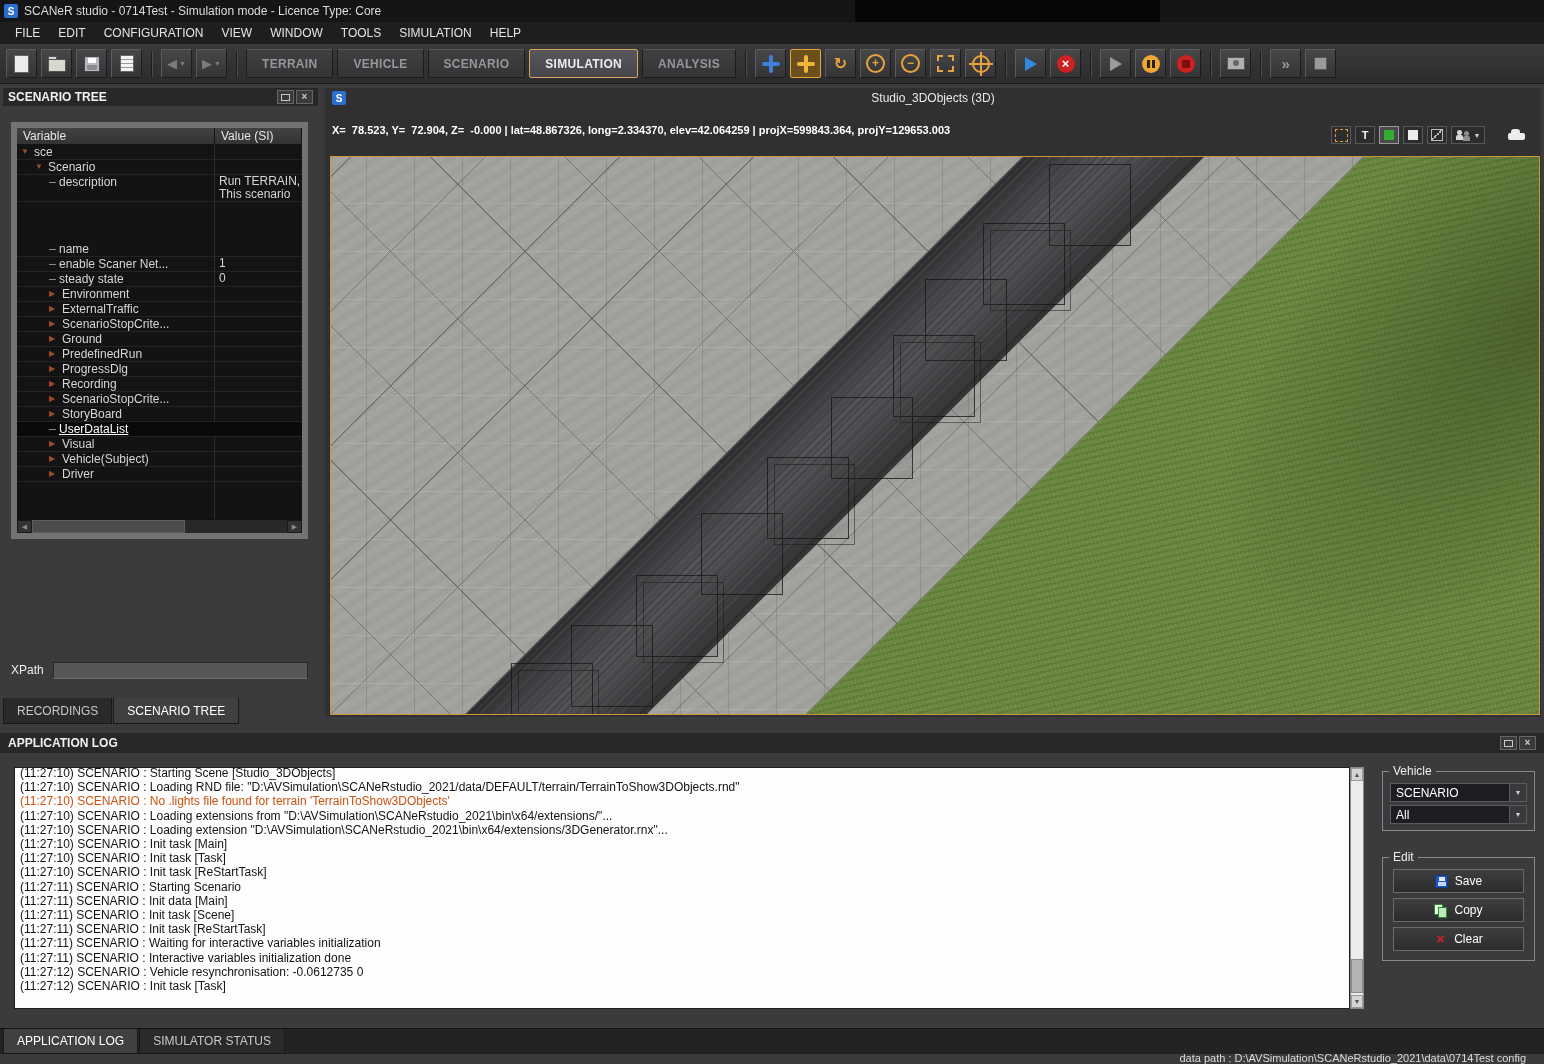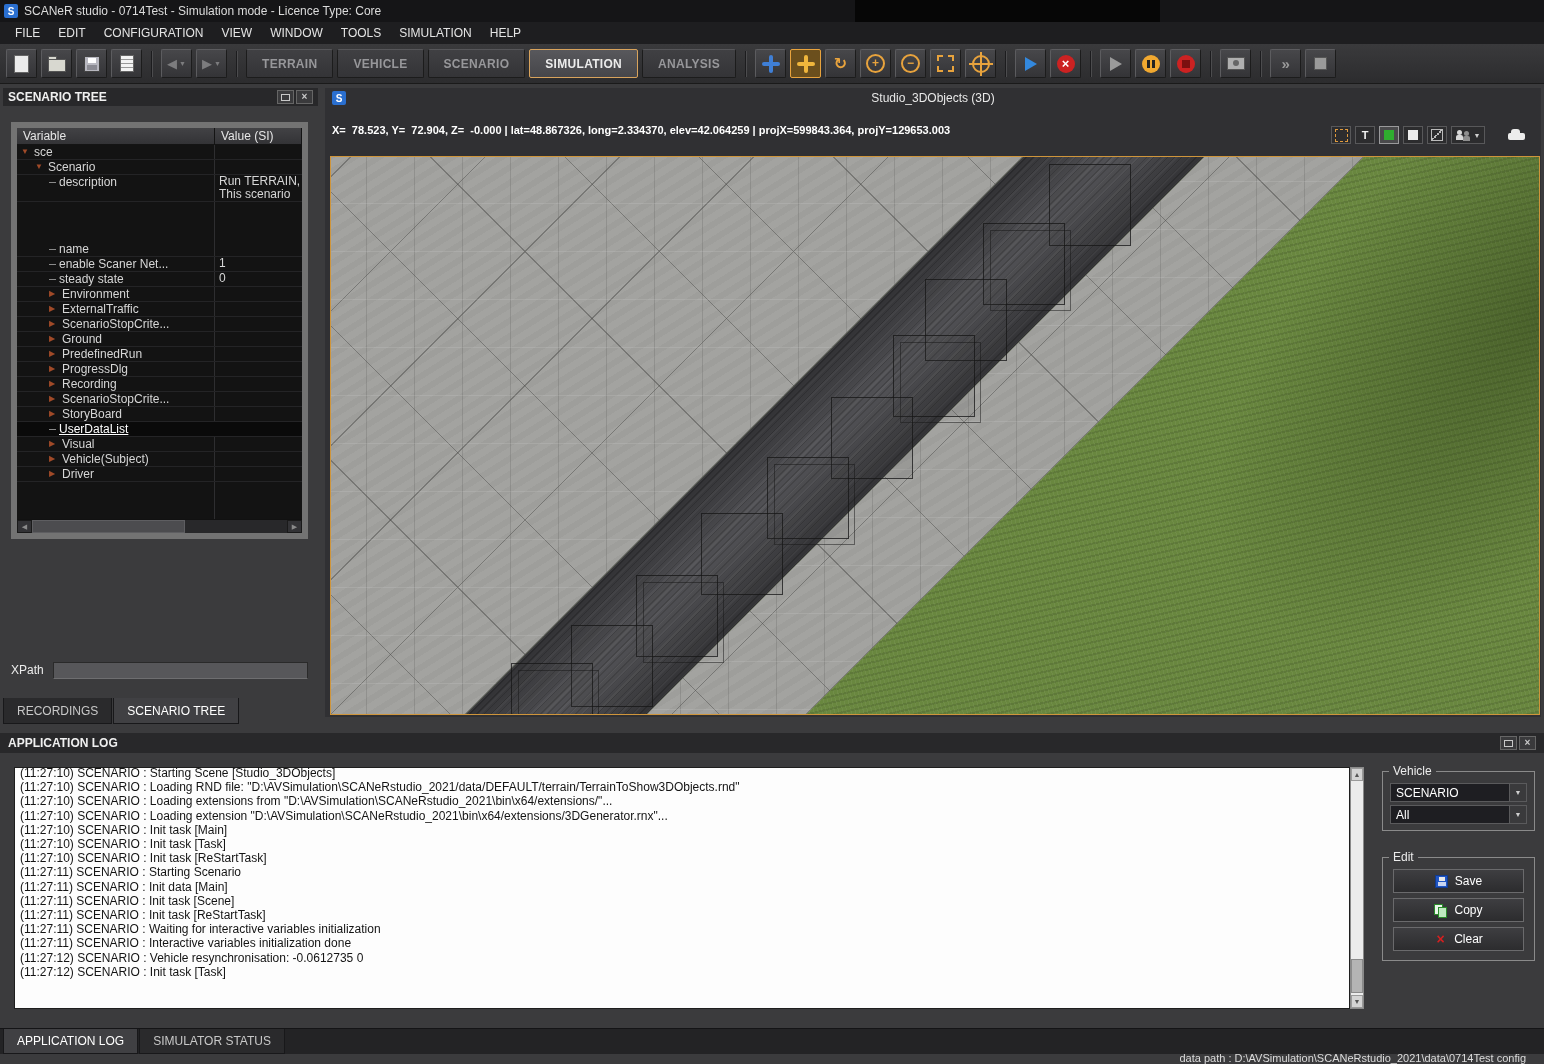--- a/index.html
+++ b/index.html
@@ -493,20 +493,21 @@
   <div class="log-header">
     <span>APPLICATION LOG</span>
     <span class="hdr-ctls">
       <span class="wctl restore"></span>
       <span class="wctl">×</span>
     </span>
   </div>
   <div class="log-box">
       <div class="log-line">(11:27:10) SCENARIO : Starting Scene [Studio_3DObjects]</div>
       <div class="log-line">(11:27:10) SCENARIO : Loading RND file: "D:\AVSimulation\SCANeRstudio_2021/data/DEFAULT/terrain/TerrainToShow3DObjects.rnd"</div>
+      <div class="log-line warn">(11:27:10) SCENARIO : No .lights file found for terrain 'TerrainToShow3DObjects'</div>
       <div class="log-line">(11:27:10) SCENARIO : Loading extensions from "D:\AVSimulation\SCANeRstudio_2021\bin\x64/extensions/"...</div>
       <div class="log-line">(11:27:10) SCENARIO : Loading extension "D:\AVSimulation\SCANeRstudio_2021\bin\x64/extensions/3DGenerator.rnx"...</div>
       <div class="log-line">(11:27:10) SCENARIO : Init task [Main]</div>
       <div class="log-line">(11:27:10) SCENARIO : Init task [Task]</div>
       <div class="log-line">(11:27:10) SCENARIO : Init task [ReStartTask]</div>
       <div class="log-line">(11:27:11) SCENARIO : Starting Scenario</div>
       <div class="log-line">(11:27:11) SCENARIO : Init data [Main]</div>
       <div class="log-line">(11:27:11) SCENARIO : Init task [Scene]</div>
       <div class="log-line">(11:27:11) SCENARIO : Init task [ReStartTask]</div>
       <div class="log-line">(11:27:11) SCENARIO : Waiting for interactive variables initialization</div>

